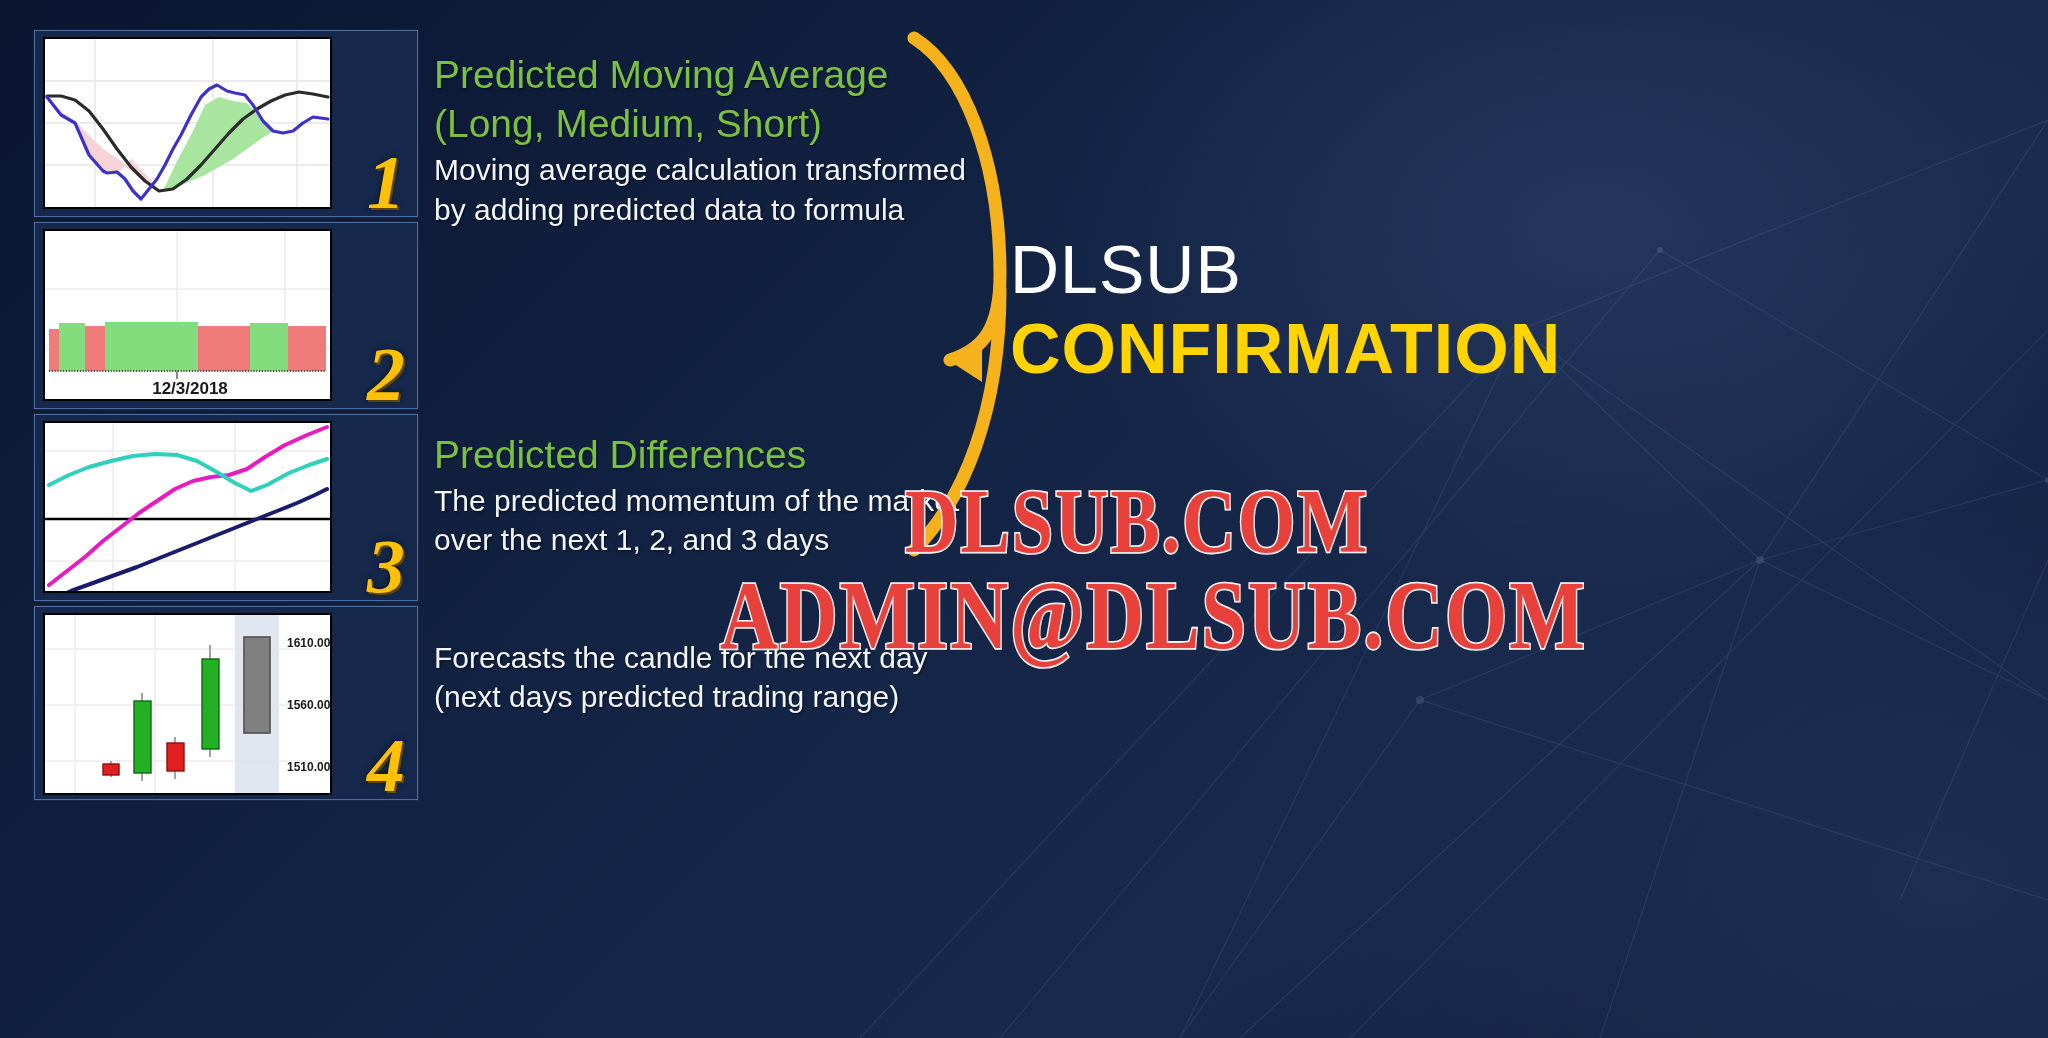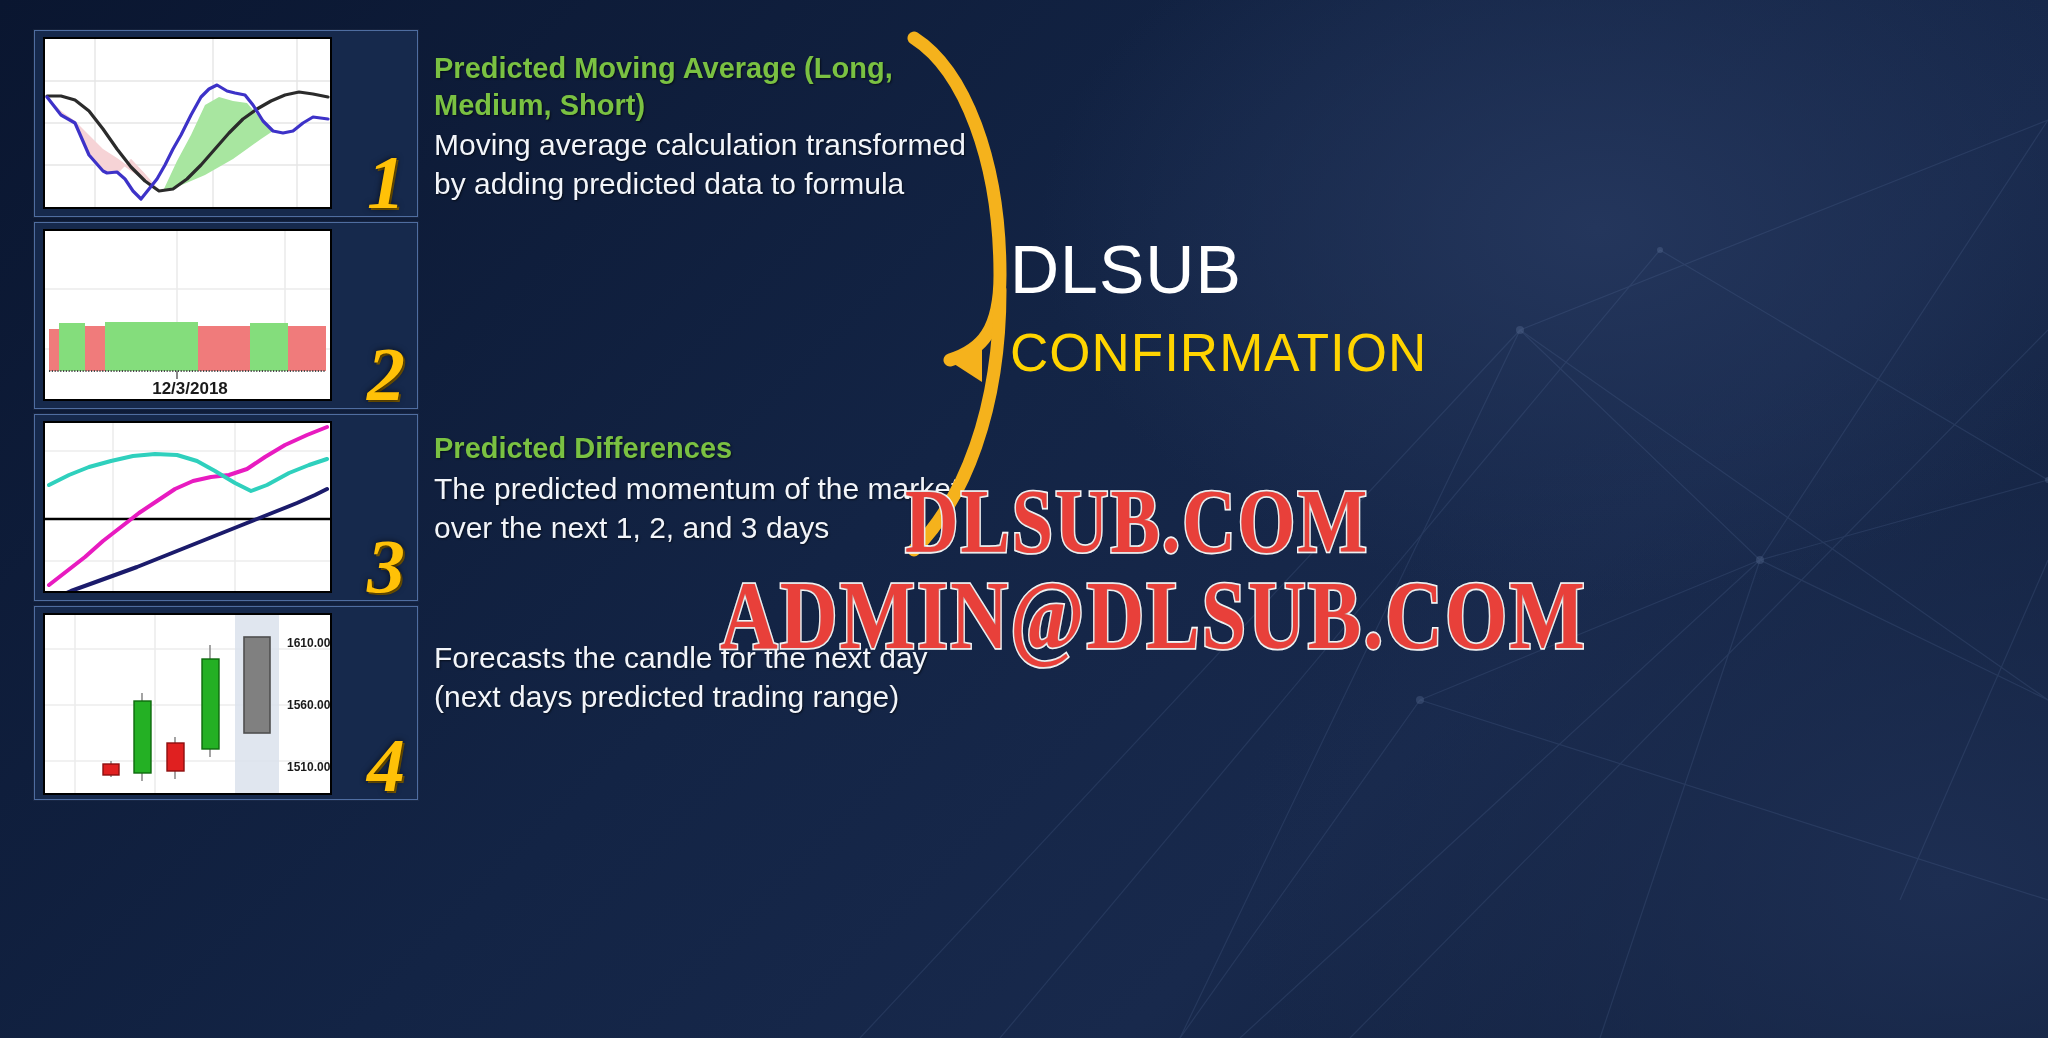--- a/index.html
+++ b/index.html
@@ -27,34 +27,34 @@
   #p1 .chartbox{width:285px;height:168px;}
   #p2{top:222px;height:185px;}
   #p2 .chartbox{width:285px;height:168px;}
   #p3{top:414px;height:185px;}
   #p3 .chartbox{width:285px;height:168px;}
   #p4{top:606px;height:192px;text-align:center;}
   #p4 .chartbox{width:285px;height:178px;}
 
   
   .block{position:absolute;left:434px;width:545px;}
-  .btitle{color:#7ac142;font-weight:700;font-size:29px;line-height:1.26;margin:0 0 2px;
+  .btitle{color:#7ac142;font-weight:400;font-size:39px;line-height:1.26;margin:0 0 2px;
      text-shadow:1px 1px 2px rgba(0,0,0,.6);}
   .bbody{color:#f2f5fa;font-size:30px;line-height:1.31;margin:0;
      text-shadow:1px 1px 2px rgba(0,0,0,.6);font-weight:400;}
   #b1{top:50px;}
   #b2{top:243px;}
   #b3{top:430px;}
   #b4{top:638px;}
 
   
   #brace{position:absolute;left:890px;top:30px;width:140px;height:540px;}
   #headline{position:absolute;left:1010px;top:235px;width:1010px;}
   #headline .l1{color:#ffffff;font-size:68px;letter-spacing:1px;line-height:1.02;font-weight:400;}
-  #headline .l2{color:#ffd400;font-size:53px;letter-spacing:1px;line-height:1.08;font-weight:400;margin-top:20px;}
+  #headline .l2{color:#ffd400;font-size:70px;letter-spacing:1px;line-height:1.08;font-weight:700;margin-top:8px;}
 
   
   .wm{position:absolute;font-family:"Liberation Serif",serif;font-weight:700;font-style:normal;
       color:#e8403a;-webkit-text-stroke:3px #ffffff;paint-order:stroke fill;
       letter-spacing:2px;white-space:nowrap;
       text-shadow:0 0 2px rgba(0,0,0,.35);}
   #wm1{left:905px;top:470px;font-size:74px;transform:scaleY(1.22);transform-origin:left top;}
   #wm2{left:720px;top:560px;font-size:80px;transform:scaleY(1.22);transform-origin:left top;}
 
   .lbl{font-family:"Liberation Sans",sans-serif;}

